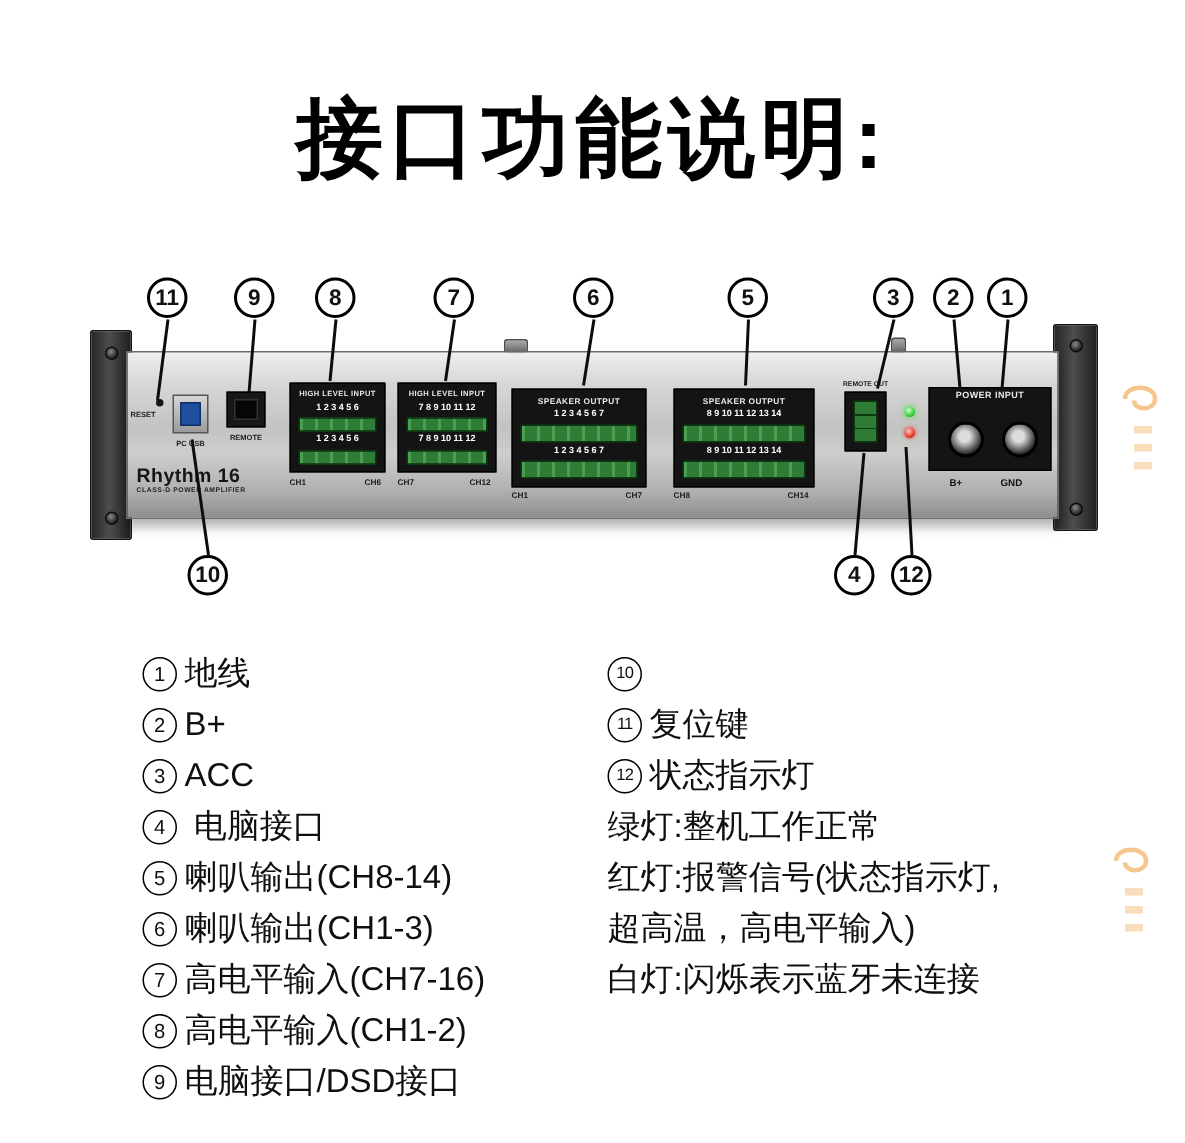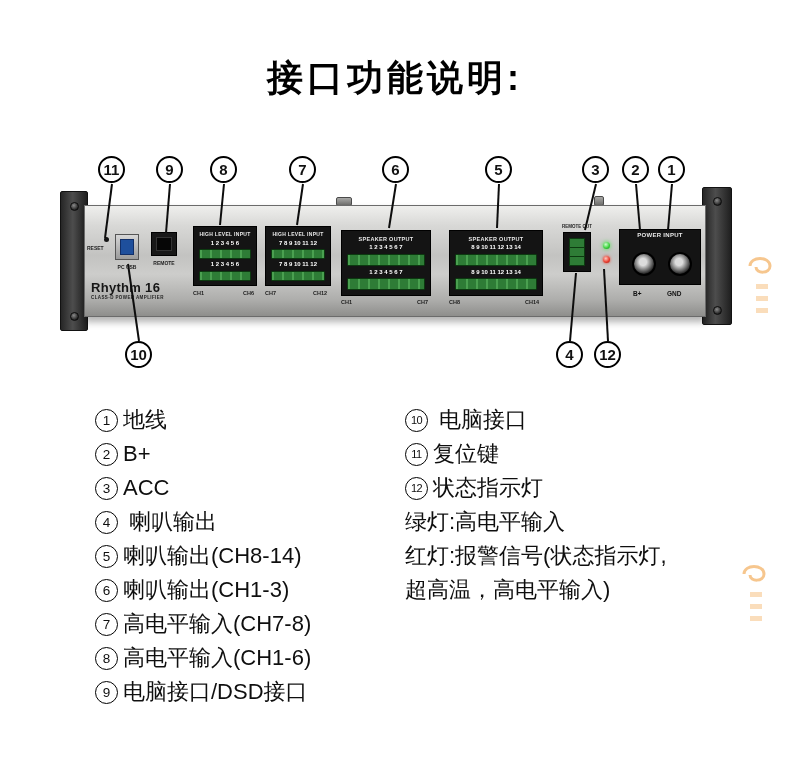--- a/index.html
+++ b/index.html
@@ -1,20 +1,20 @@
 <!DOCTYPE html>
 <html><head>
 <meta charset="utf-8">
 <style>
   * { margin:0; padding:0; box-sizing:border-box; }
   html,body { width:790px; height:762px; }
   body { background:#ffffff; font-family:"Liberation Sans", sans-serif; color:#111; overflow:hidden; }
   .page { position:relative; width:790px; height:762px; background:#fff; overflow:hidden; }
 
-  .title { margin-top:54px; text-align:center; font-size:36px; font-weight:900; letter-spacing:4px; color:#000; }
+  .title { margin-top:54px; text-align:center; font-size:58px; font-weight:900; letter-spacing:4px; color:#000; }
 
   
   .figure { position:relative; width:790px; height:232px; margin-top:42px; }
   .leaders { position:absolute; left:0; top:0; z-index:5; pointer-events:none; }
 
   .callout { position:absolute; width:27px; height:27px; border:2.4px solid #000; border-radius:50%;
              background:#fff; display:flex; align-items:center; justify-content:center;
              font-size:15px; font-weight:600; z-index:6; }
 
   .nub { position:absolute; background:linear-gradient(180deg,#a8a8a6,#6f6f6d); border:1px solid #4a4a4a; border-radius:2px; z-index:0; }
@@ -220,34 +220,35 @@
       <span class="tlabel bplus">B+</span>
       <span class="tlabel gnd">GND</span>
     </div>
   </div>
 
   <div class="legend">
     <div class="legend-col left">
       <div class="legend-row"><span class="cnum">1</span><span>地线</span></div>
       <div class="legend-row"><span class="cnum">2</span><span>B+</span></div>
       <div class="legend-row"><span class="cnum">3</span><span>ACC</span></div>
-      <div class="legend-row"><span class="cnum">4</span><span> 喇叭输出</span></div>
+      <div class="legend-row"><span class="cnum">4</span><span> 电脑接口</span></div>
       <div class="legend-row"><span class="cnum">5</span><span>喇叭输出(CH8-14)</span></div>
       <div class="legend-row"><span class="cnum">6</span><span>喇叭输出(CH1-3)</span></div>
-      <div class="legend-row"><span class="cnum">7</span><span>高电平输入(CH7-8)</span></div>
-      <div class="legend-row"><span class="cnum">8</span><span>高电平输入(CH1-6)</span></div>
+      <div class="legend-row"><span class="cnum">7</span><span>高电平输入(CH7-16)</span></div>
+      <div class="legend-row"><span class="cnum">8</span><span>高电平输入(CH1-2)</span></div>
       <div class="legend-row"><span class="cnum">9</span><span>电脑接口/DSD接口</span></div>
     </div>
     <div class="legend-col right">
-      <div class="legend-row"><span class="cnum two">10</span><span> 电脑接口</span></div>
+      <div class="legend-row"><span class="cnum two">10</span></div>
       <div class="legend-row"><span class="cnum two">11</span><span>复位键</span></div>
       <div class="legend-row"><span class="cnum two">12</span><span>状态指示灯</span></div>
-      <div class="legend-row"><span>绿灯:高电平输入</span></div>
+      <div class="legend-row"><span>绿灯:整机工作正常</span></div>
       <div class="legend-row"><span>红灯:报警信号(状态指示灯,</span></div>
       <div class="legend-row"><span>超高温，高电平输入)</span></div>
+      <div class="legend-row"><span>白灯:闪烁表示蓝牙未连接</span></div>
     </div>
   </div>
 
   <div class="wm wm1">
     <svg width="36" height="90" viewBox="0 0 36 90">
       <path d="M6 18 C6 8, 26 8, 26 18 C26 26, 12 26, 12 19" fill="none" stroke="#ef8f1f" stroke-width="3"></path>
       <rect x="12" y="36" width="12" height="5" fill="#ef8f1f" opacity=".6"></rect>
       <rect x="12" y="48" width="12" height="5" fill="#ef8f1f" opacity=".6"></rect>
       <rect x="12" y="60" width="12" height="5" fill="#ef8f1f" opacity=".6"></rect>
     </svg>

